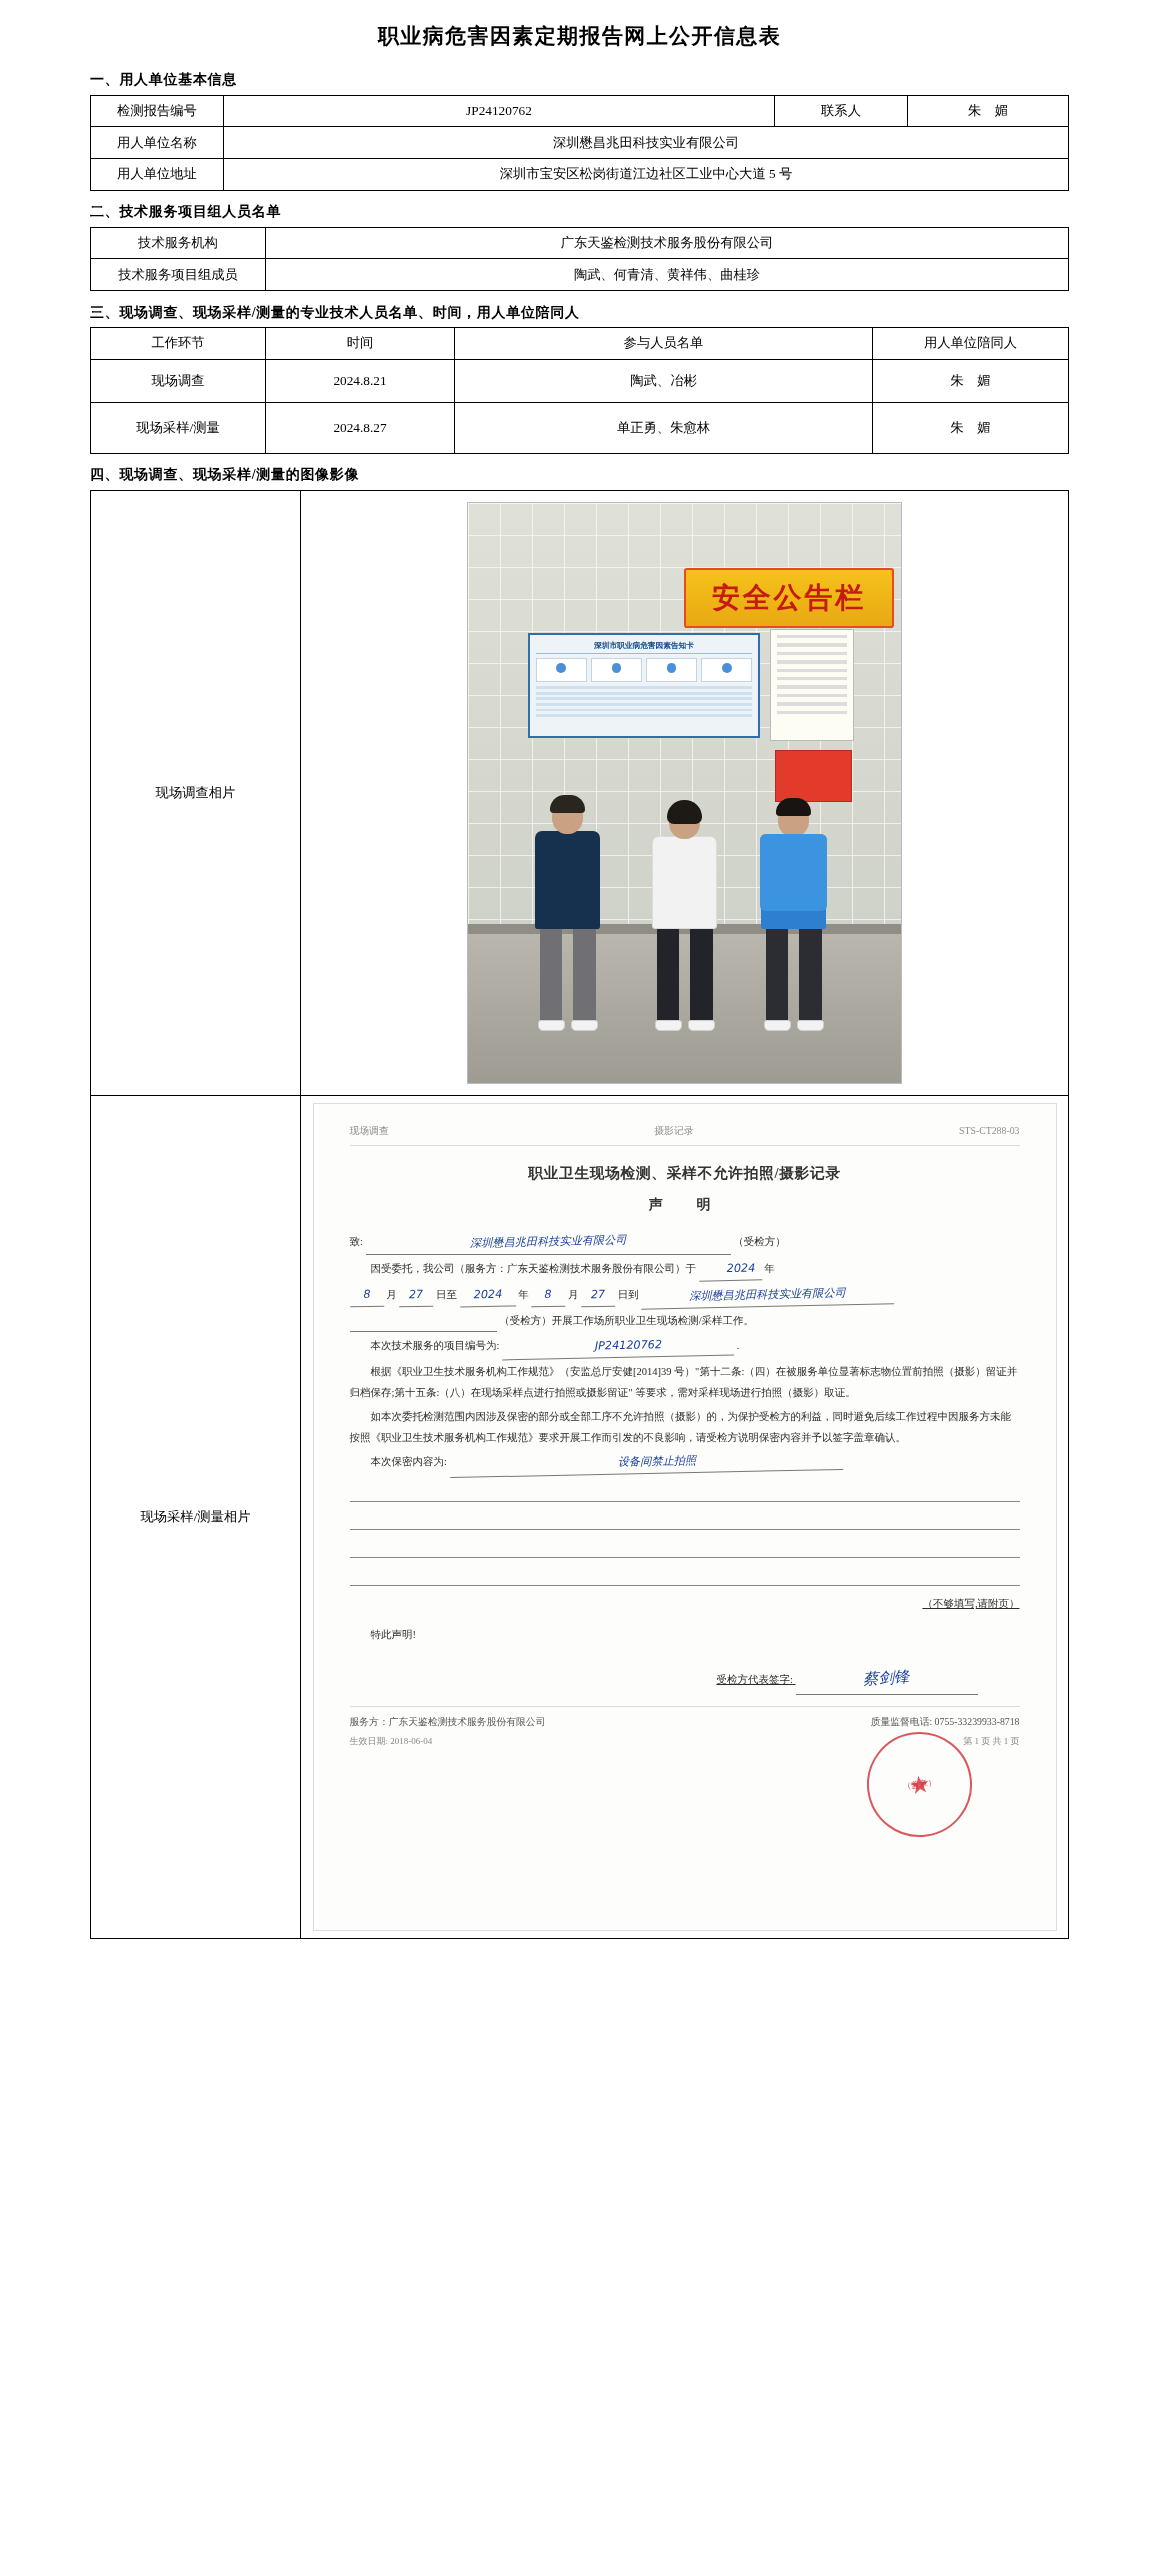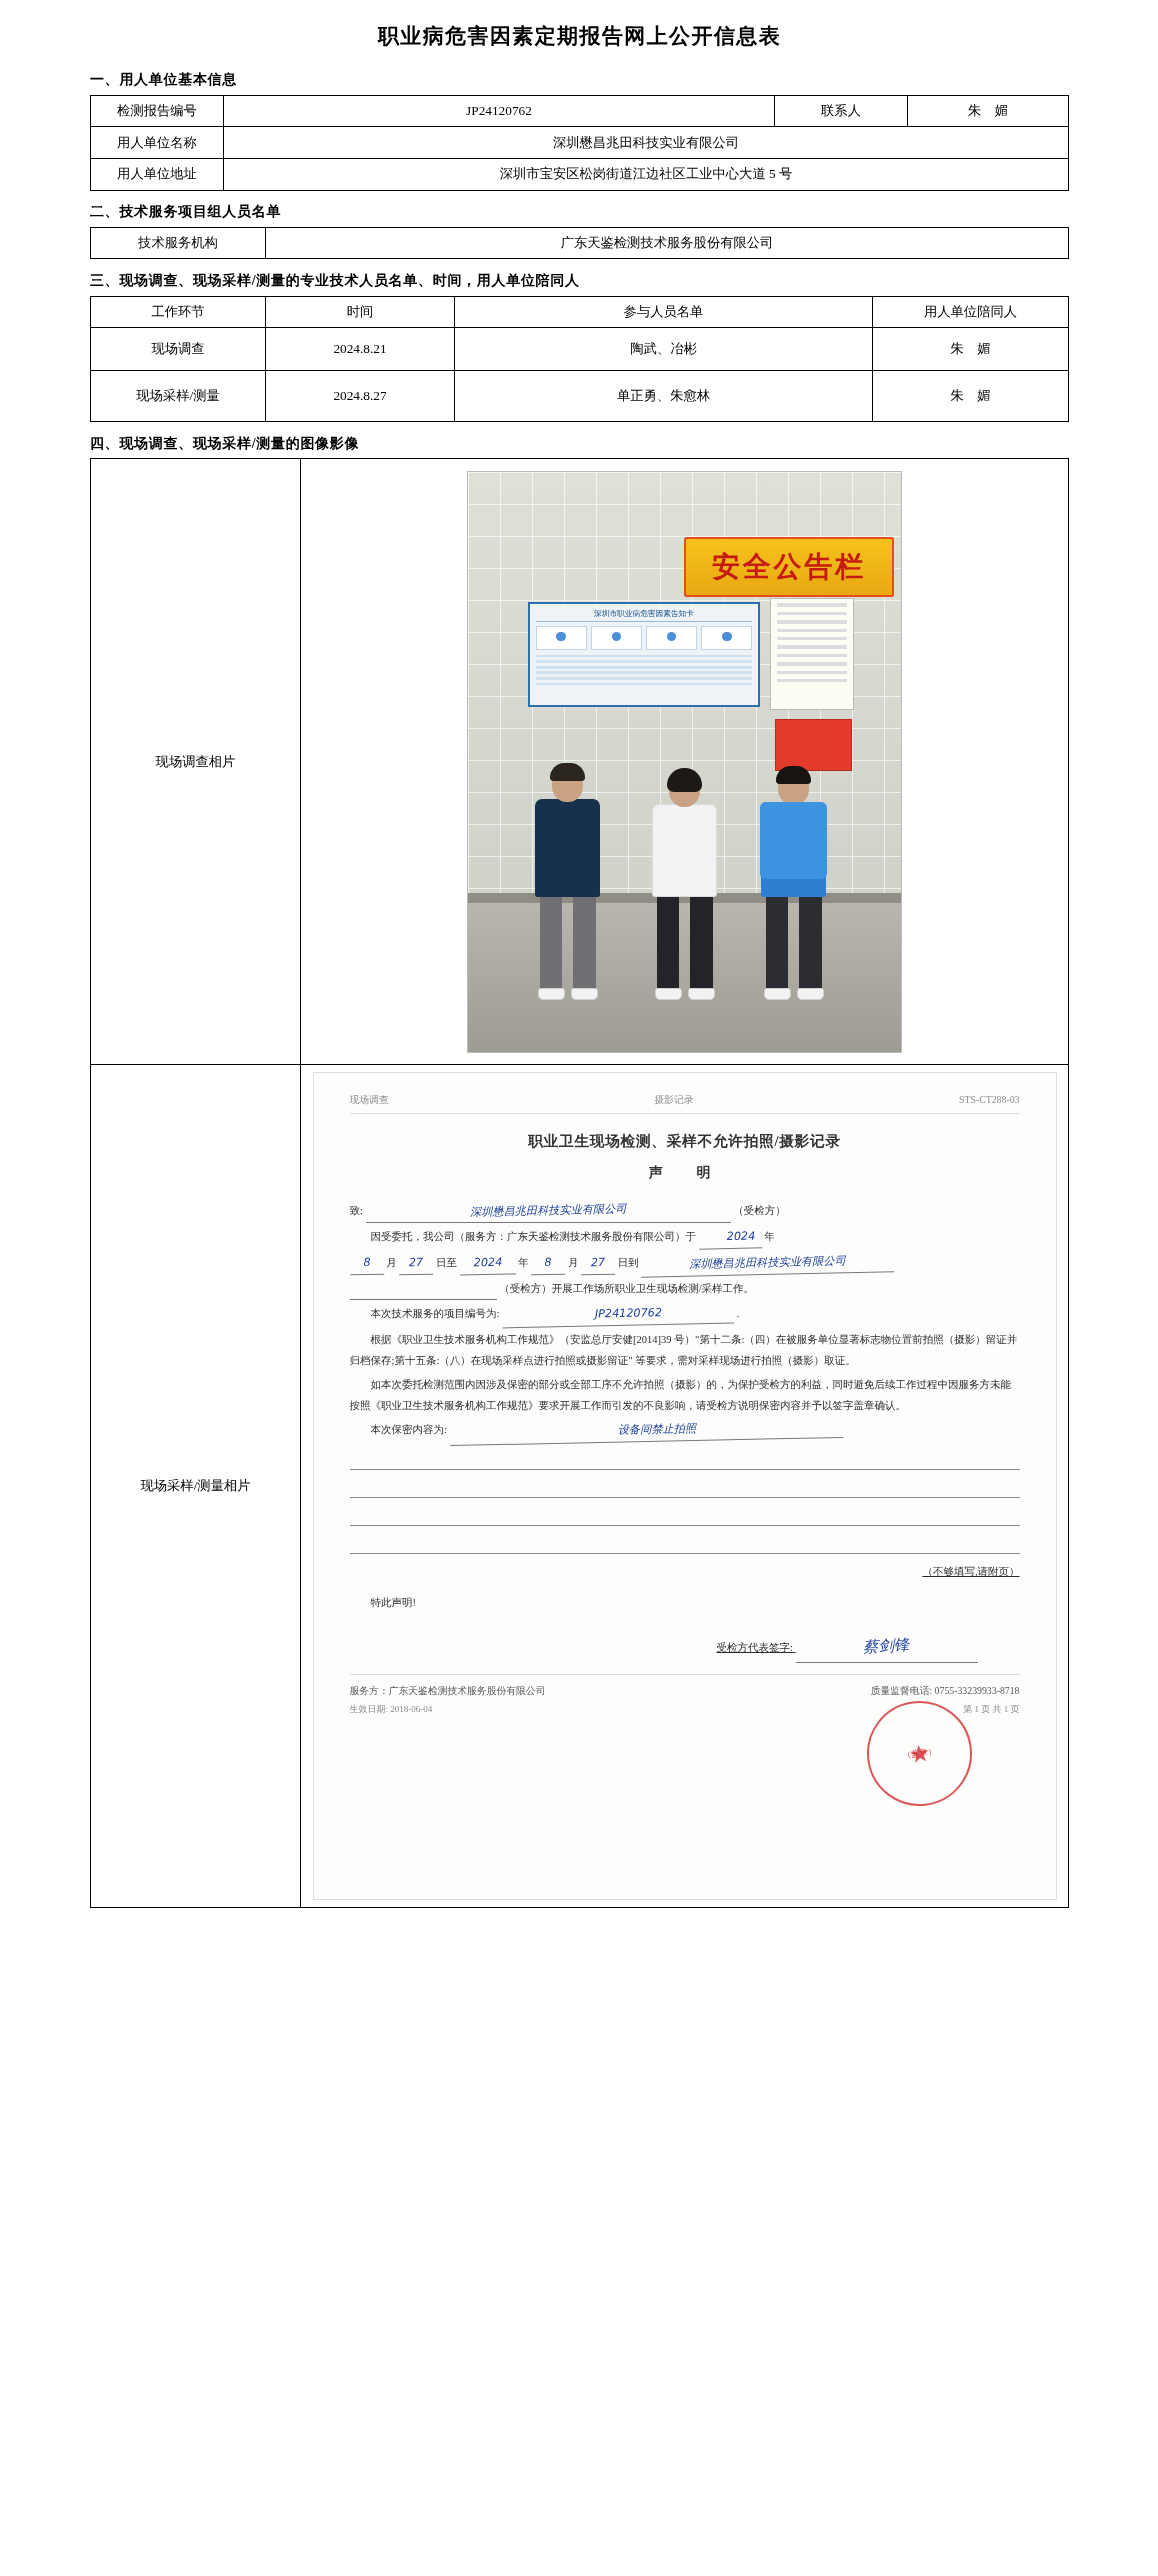--- a/index.html
+++ b/index.html
@@ -98,21 +98,21 @@
     font-family: "Liberation Sans", sans-serif;
   }
   .sp-board {
     position: absolute; left: 60px; top: 130px;
     width: 232px; height: 105px;
     background: #eef3f7;
     border: 2.1px solid #2f6fb0;
     padding: 5.6px;
   }
   .sp-board .bt {
-    font-size: 7.7px; color: #174a86; text-align: center; font-weight: normal;
+    font-size: 7.7px; color: #174a86; text-align: center; font-weight: bold;
     border-bottom: 0.7px solid #9bbcd8; padding-bottom: 2.1px;
     font-family: "Liberation Sans", sans-serif;
   }
   .sp-board .brow {
     display: flex; gap: 3.5px; margin-top: 4.2px;
   }
   .sp-board .bcell {
     flex: 1; height: 24px; background: #fff; border: 0.7px solid #c3d5e5;
     position: relative;
   }
@@ -273,20 +273,24 @@
     <table class="grid">
       <colgroup>
           <col style="width:175px">
           <col>
         </colgroup>
       <tbody>
         <tr>
           <td class="label">技术服务机构</td>
           <td>广东天鉴检测技术服务股份有限公司</td>
         </tr>
+        <tr>
+          <td class="label">技术服务项目组成员</td>
+          <td>陶武、何青清、黄祥伟、曲桂珍</td>
+        </tr>
       </tbody>
     </table>
   </div>
 
   <div class="section-block">
     <div class="section-title">三、现场调查、现场采样/测量的专业技术人员名单、时间，用人单位陪同人</div>
     <table class="grid">
       <colgroup>
           <col style="width:175px">
           <col style="width:189px">

